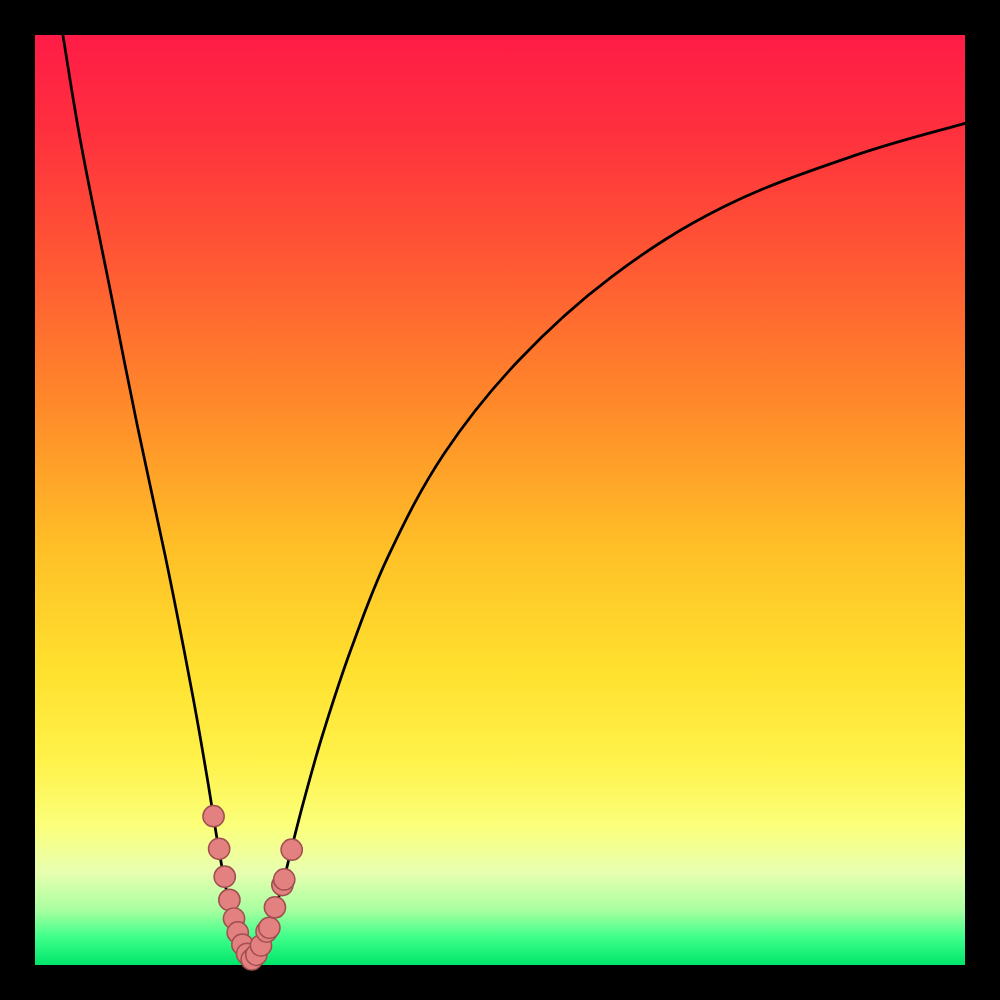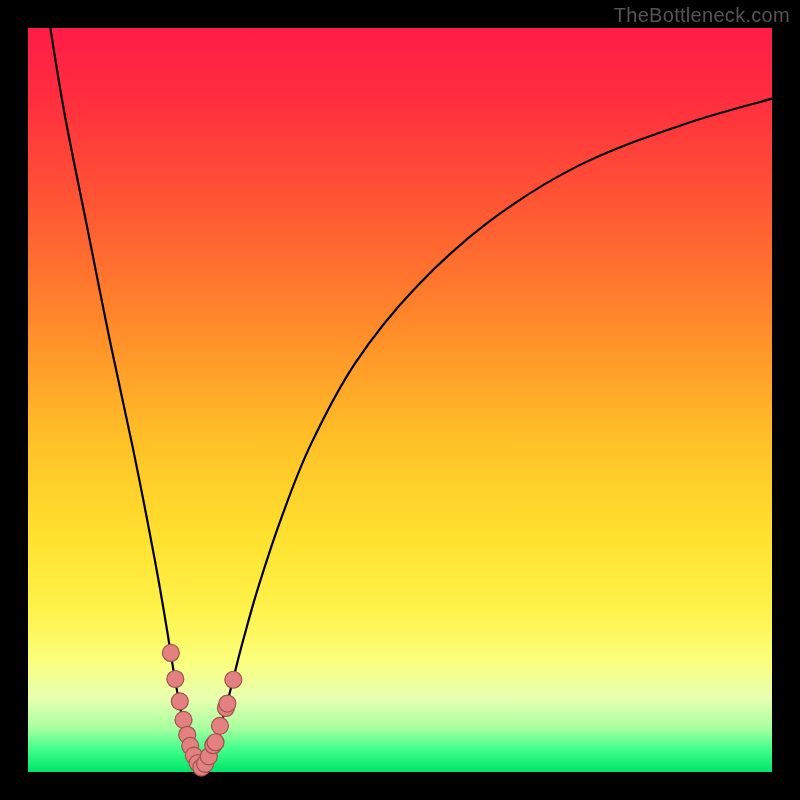--- a/index.html
+++ b/index.html
@@ -69,21 +69,20 @@
     fill: #e38080;
     stroke: #a05050;
     stroke-width: 1.2;
   }
 </style>
 </head>
 <body>
 
 <div class="frame">
 
-  <div class="watermark">TheBottleneck.com</div>
 
   <div class="plot-area">
     <svg class="curve-layer" viewBox="0 0 744 744">
       <path id="left-branch" class="curve" d="M 22.32 0.00 C 25.00 16.07, 30.50 53.12, 37.20 89.28 C 43.90 125.44, 51.48 160.70, 59.52 200.88 C 67.56 241.06, 73.80 273.64, 81.84 312.48 C 89.88 351.32, 97.46 384.50, 104.16 416.64 C 110.86 448.78, 114.35 466.93, 119.04 491.04 C 123.73 515.15, 126.58 530.47, 130.20 550.56 C 133.82 570.65, 136.45 586.57, 139.13 602.64 C 141.81 618.71, 143.07 627.79, 145.08 639.84 C 147.09 651.89, 148.55 660.23, 150.29 669.60 C 152.03 678.97, 153.28 685.22, 154.75 691.92 C 156.23 698.62, 157.13 702.11, 158.47 706.80 C 159.81 711.49, 160.72 713.94, 162.19 717.96 C 163.67 721.98, 164.65 724.97, 166.66 729.12 C 168.66 733.27, 172.15 738.88, 173.35 741.02"></path>
       <path id="right-branch" class="curve" d="M 173.35 741.02 C 174.56 738.88, 177.77 733.67, 180.05 729.12 C 182.32 724.57, 183.86 721.08, 186.00 715.73 C 188.14 710.37, 189.68 706.32, 191.95 699.36 C 194.23 692.40, 196.10 686.41, 198.65 677.04 C 201.19 667.67, 203.01 659.33, 206.09 647.28 C 209.17 635.23, 211.34 626.15, 215.76 610.08 C 220.18 594.01, 223.94 579.43, 230.64 558.00 C 237.34 536.57, 243.59 516.48, 252.96 491.04 C 262.33 465.60, 269.33 444.76, 282.72 416.64 C 296.11 388.52, 308.61 362.92, 327.36 334.80 C 346.11 306.68, 362.77 285.84, 386.88 260.40 C 410.99 234.96, 431.82 215.54, 461.28 193.44 C 490.74 171.34, 515.74 155.05, 550.56 137.64 C 585.38 120.23, 619.90 108.77, 654.72 96.72 C 689.54 84.67, 727.93 75.37, 744.00 70.68"></path>
       <g id="marker-group" class="markers">
           <circle cx="142.85" cy="624.96" r="8.5"></circle>
           <circle cx="147.31" cy="651.00" r="8.5"></circle>
           <circle cx="151.78" cy="673.32" r="8.5"></circle>
           <circle cx="155.50" cy="691.92" r="8.5"></circle>

